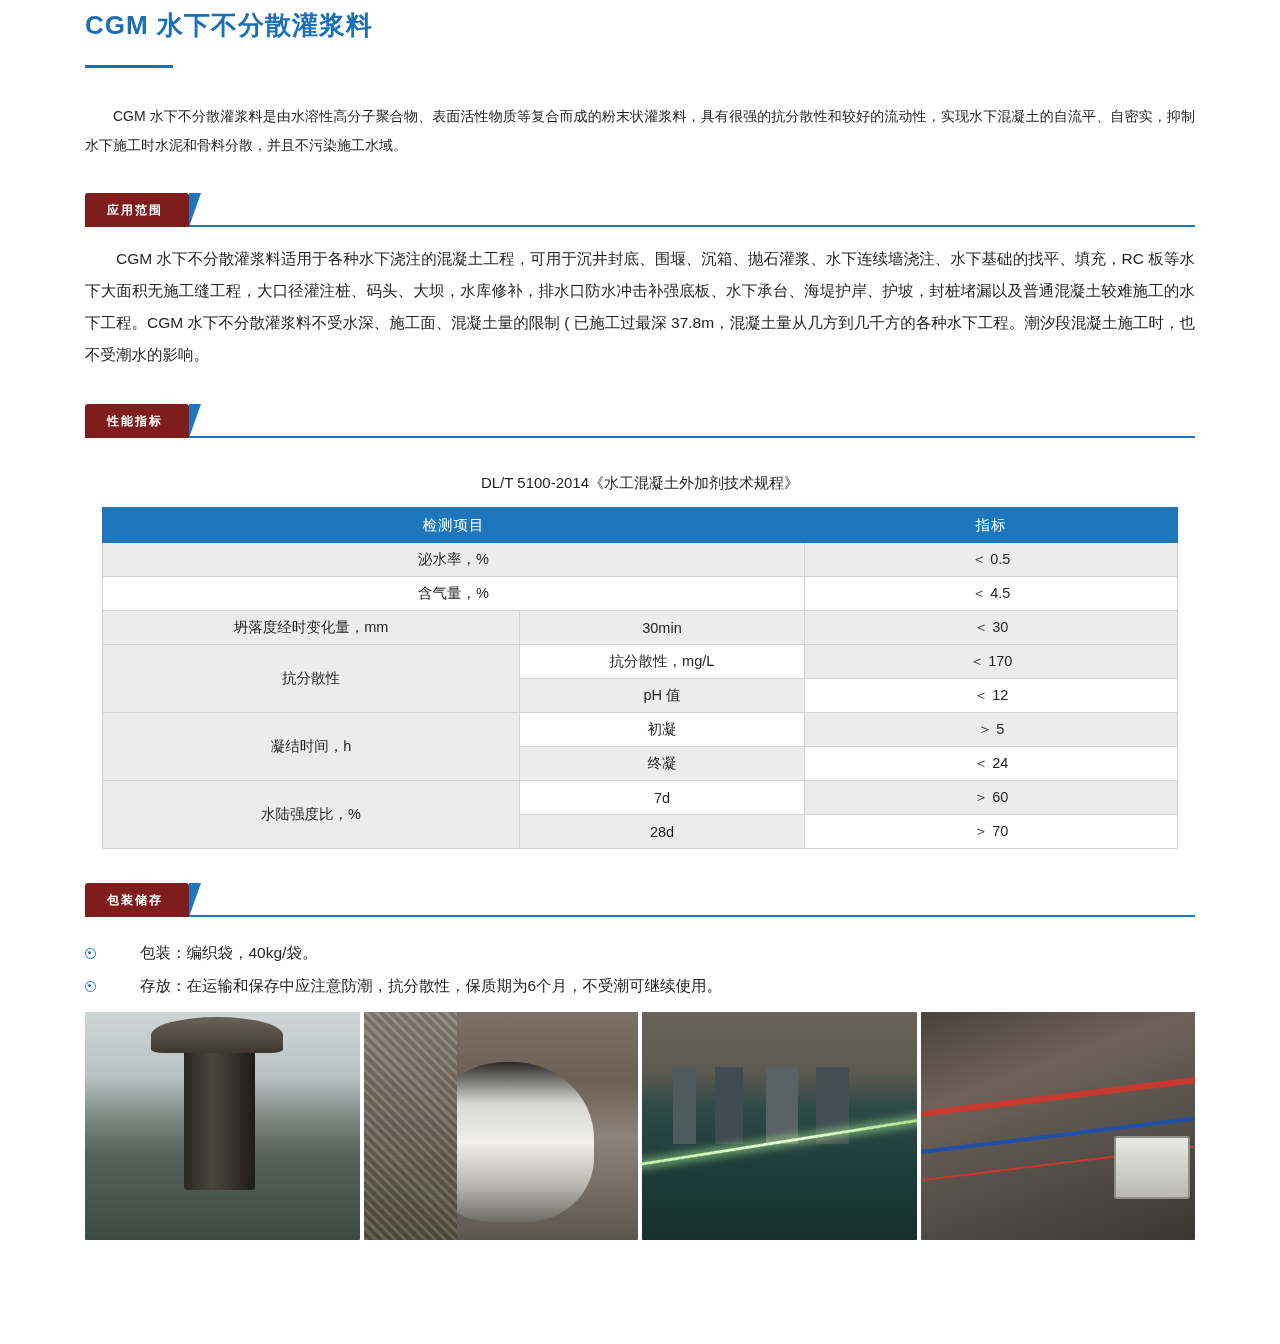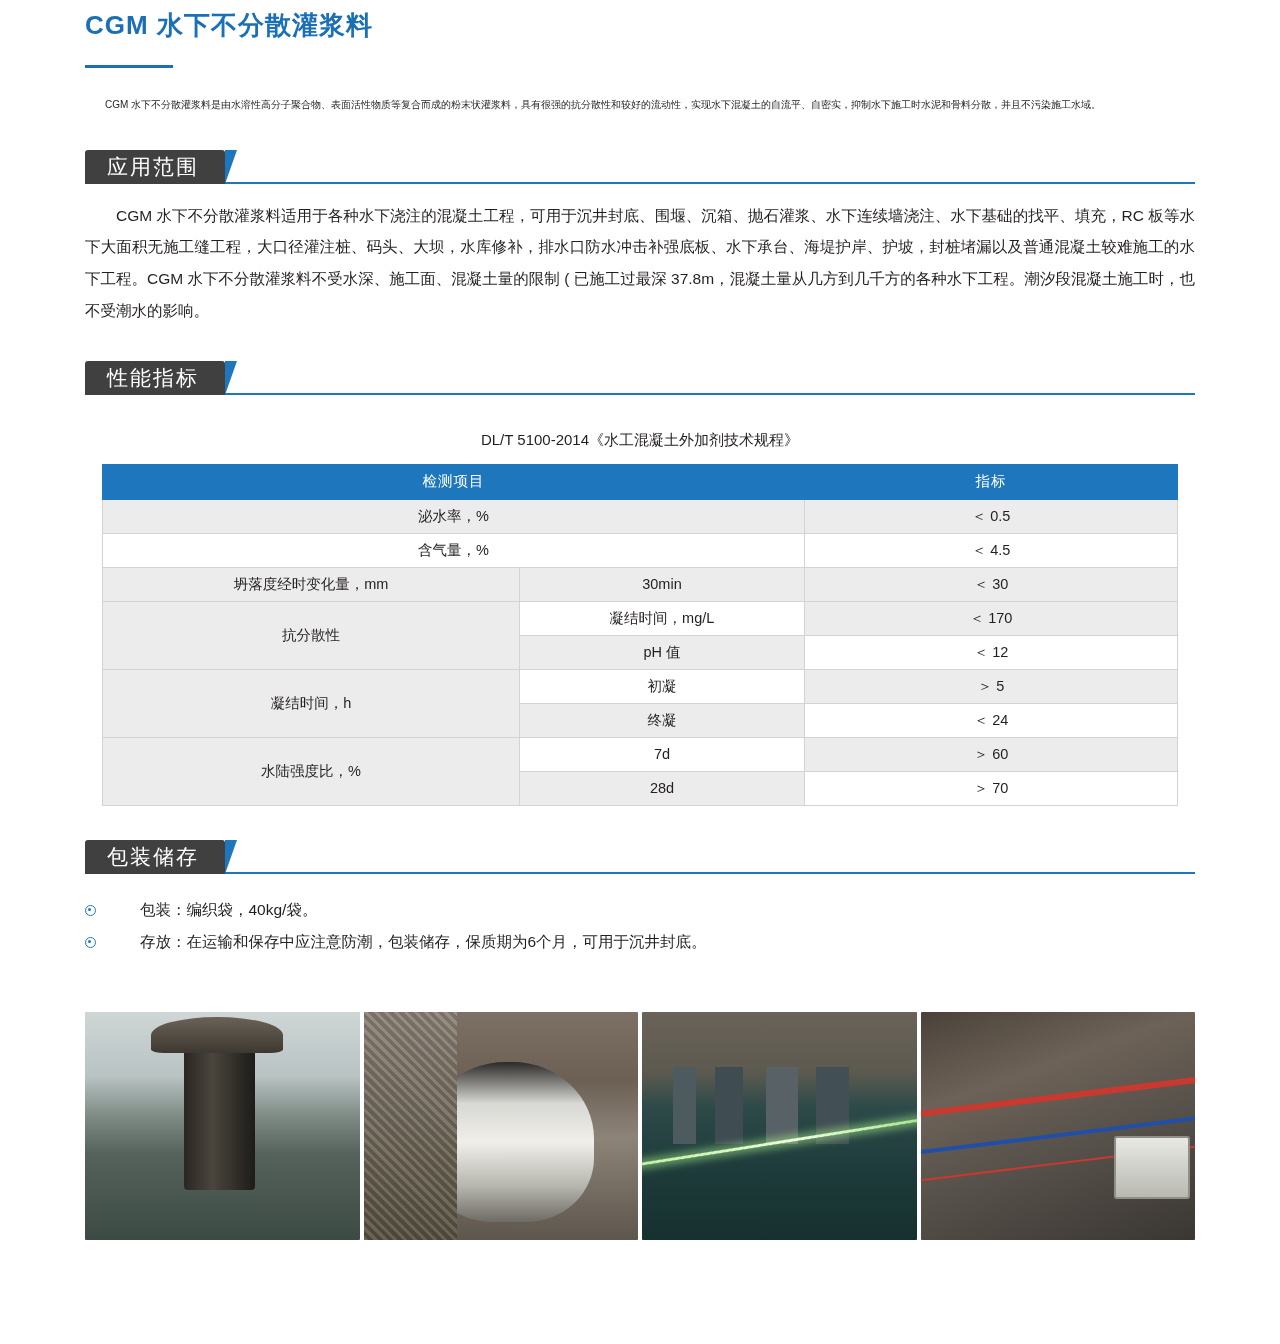--- a/index.html
+++ b/index.html
@@ -29,44 +29,44 @@
     margin:0;
   }
   .title-rule{
     width:88px;
     height:3px;
     background:#1a6fb5;
     margin-top:22px;
   }
   
   .intro{
-    margin-top:27px;
-    font-size:10px;
+    margin-top:34px;
+    font-size:14px;
     line-height:2.05;
     text-align:justify;
     text-indent:2em;
     color:#231f20;
   }
   
   .section-head{
     position:relative;
     height:34px;
     margin-top:34px;
     margin-bottom:4px;
   }
   .section-head .tag{
     position:absolute;
     left:0;
     top:0;
     height:34px;
     padding:0 26px 0 22px;
-    background:#404040;
+    background:#7f1d1d;
     color:#fff;
-    font-size:21px;
-    font-weight:normal;
+    font-size:12px;
+    font-weight:bold;
     line-height:34px;
     letter-spacing:2px;
     border-radius:3px 3px 0 0;
     box-sizing:border-box;
     z-index:2;
   }
   .section-head .tag::after{
     content:"";
     position:absolute;
     right:-12px;
@@ -293,21 +293,21 @@
         <td colspan="2">含气量，%</td>
         <td>＜ 4.5</td>
       </tr>
       <tr class="shade">
         <td class="grey">坍落度经时变化量，mm</td>
         <td class="white">30min</td>
         <td class="grey">＜ 30</td>
       </tr>
       <tr>
         <td class="grey" rowspan="2">抗分散性</td>
-        <td class="white">凝结时间，mg/L</td>
+        <td class="white">抗分散性，mg/L</td>
         <td class="grey">＜ 170</td>
       </tr>
       <tr>
         <td class="grey">pH 值</td>
         <td class="white">＜ 12</td>
       </tr>
       <tr>
         <td class="grey" rowspan="2">凝结时间，h</td>
         <td class="white">初凝</td>
         <td class="grey">＞ 5</td>
@@ -333,21 +333,21 @@
     <div class="baseline"></div>
   </div>
 
   <div class="bullets">
     <div class="bullet-row">
       <span class="bullet-dot"></span>
       <span>包装：编织袋，40kg/袋。</span>
     </div>
     <div class="bullet-row">
       <span class="bullet-dot"></span>
-      <span>存放：在运输和保存中应注意防潮，包装储存，保质期为6个月，可用于沉井封底。</span>
+      <span>存放：在运输和保存中应注意防潮，抗分散性，保质期为6个月，不受潮可继续使用。</span>
     </div>
   </div>
 
   <div class="photos">
     <div class="photo p1"></div>
     <div class="photo p2"></div>
     <div class="photo p3"></div>
     <div class="photo p4"></div>
   </div>
 

